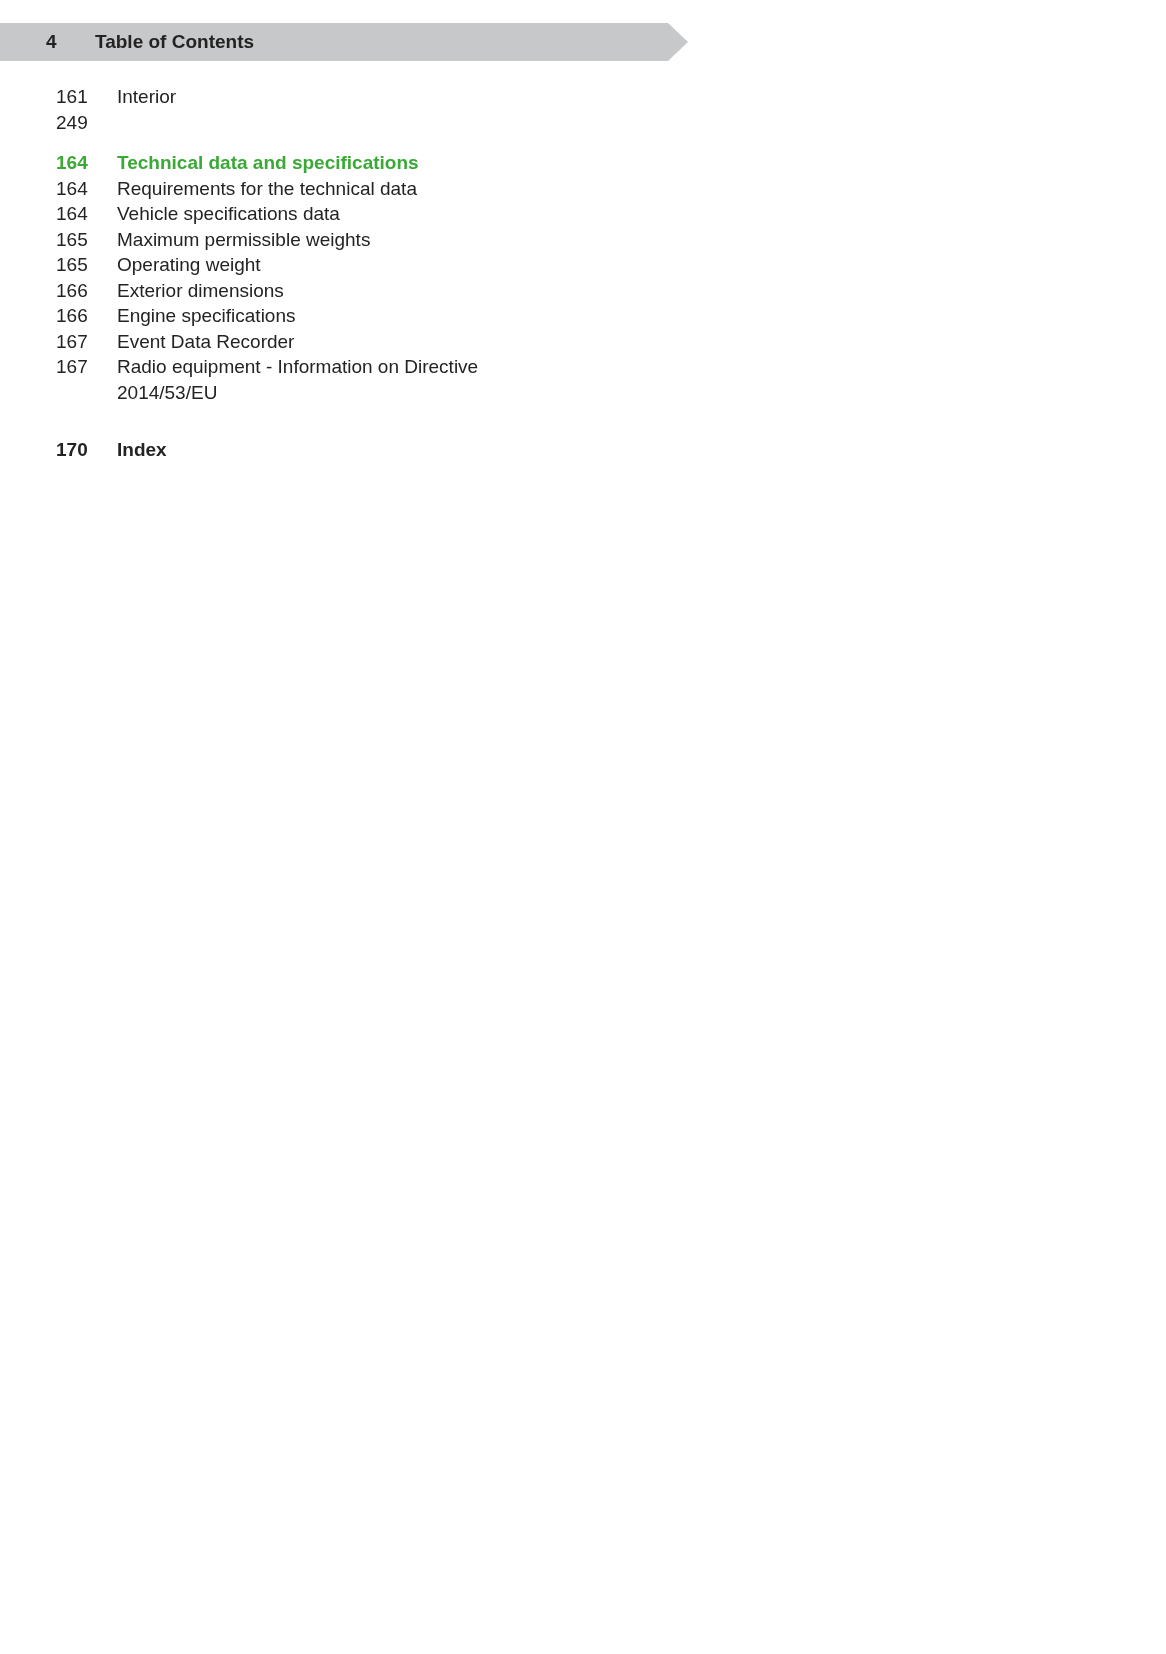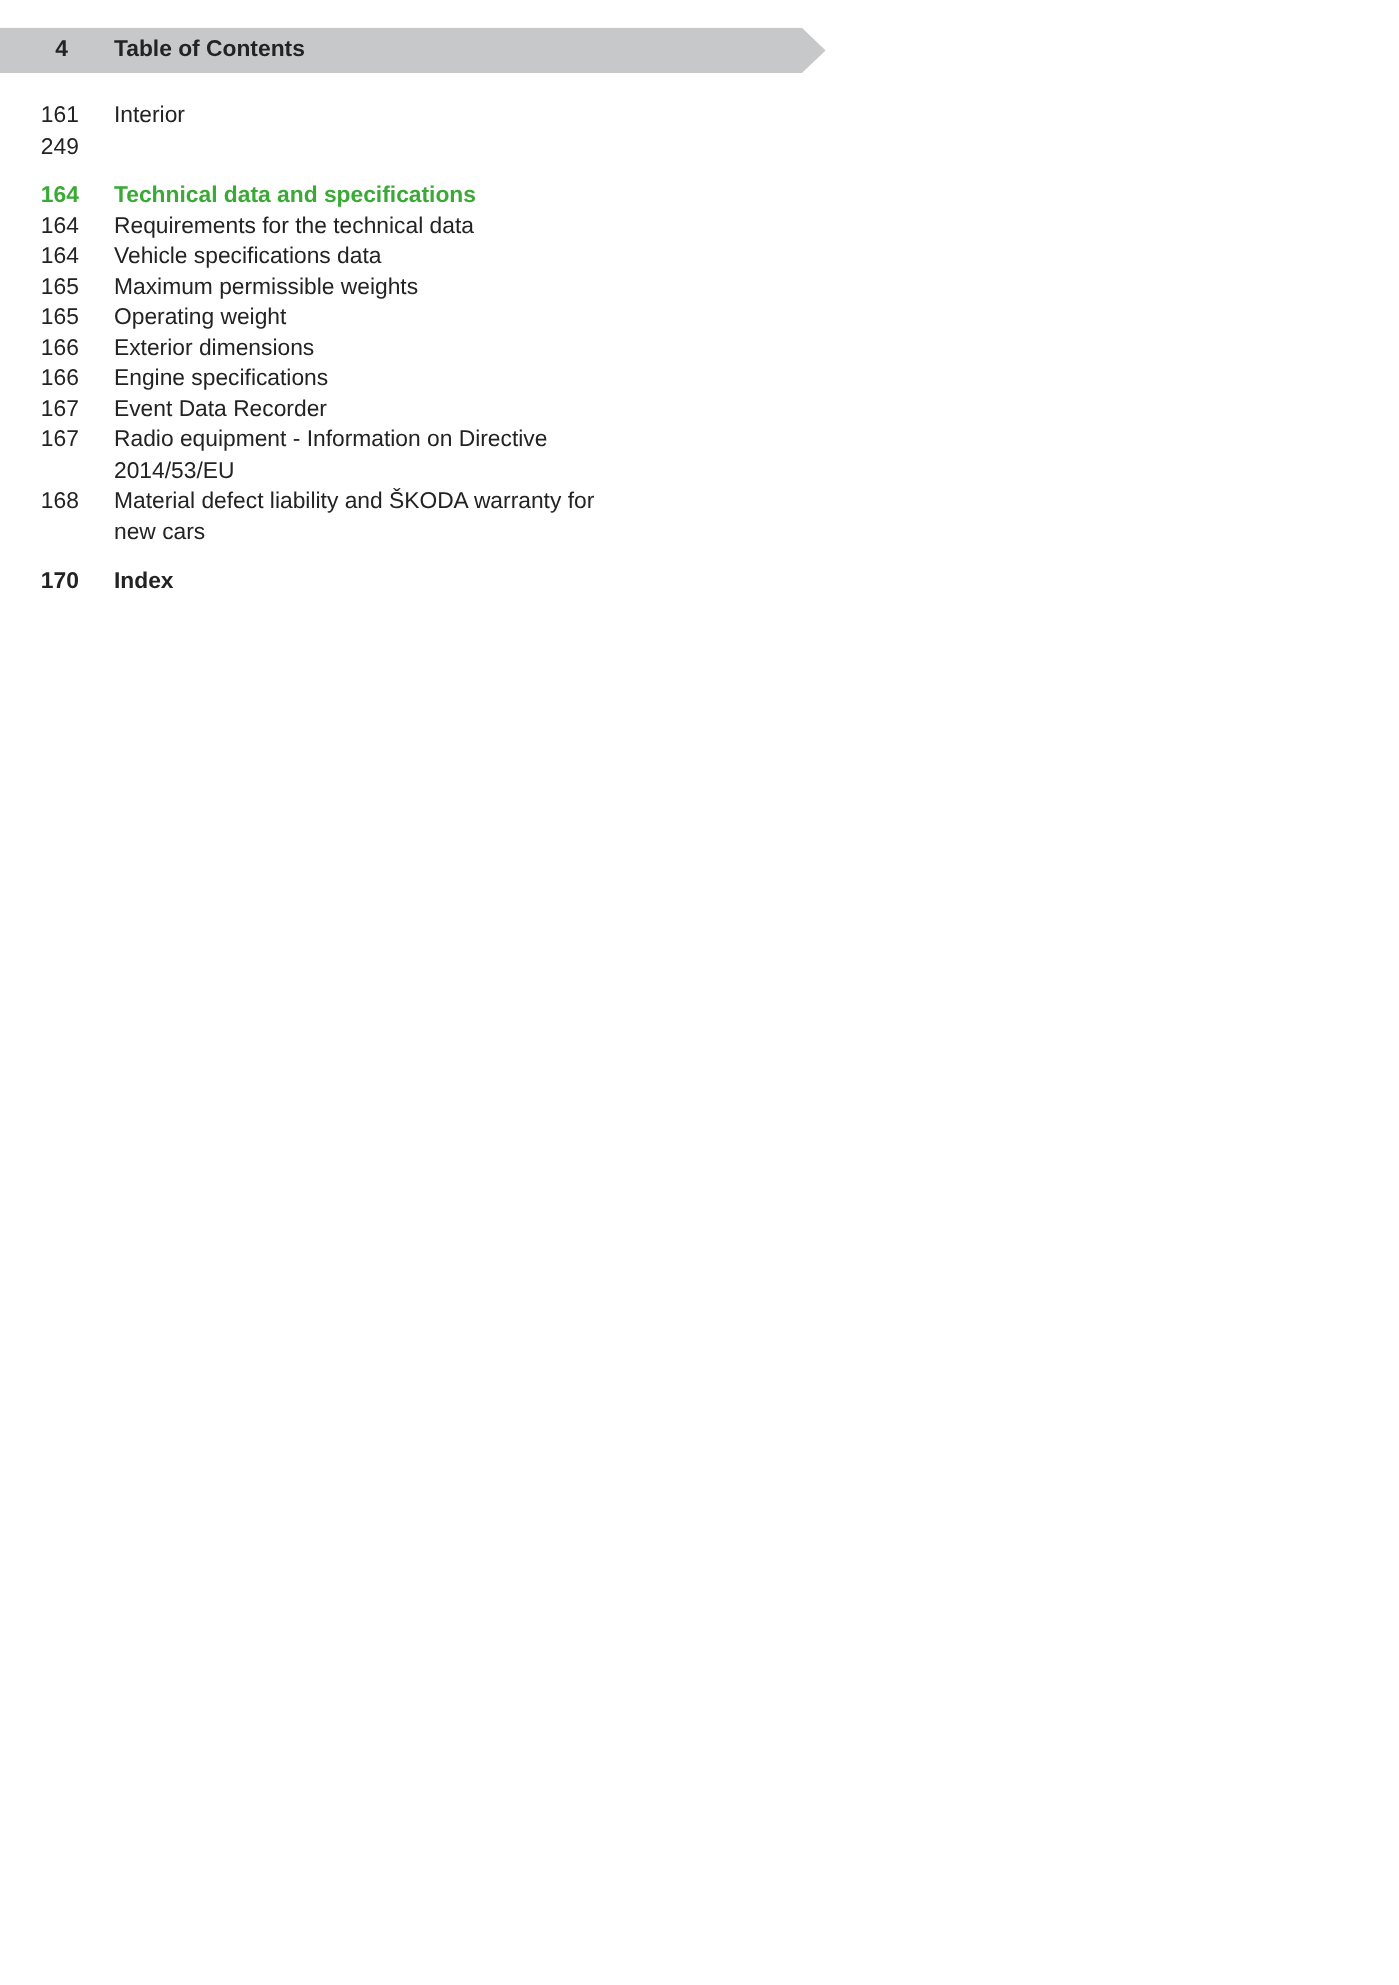--- a/index.html
+++ b/index.html
@@ -34,21 +34,21 @@
   .header-bar .header-num {
     margin-left: 46px;
     width: 49px;
     flex-shrink: 0;
   }
 
   
   .toc {
     position: absolute;
     top: 84px;
-    left: 34px;
+    left: 56px;
     width: 480px;
   }
   .toc-row {
     display: flex;
     font-size: 19px;
     line-height: 25.5px;
   }
   .toc-row .num {
     width: 61px;
     flex-shrink: 0;
@@ -56,21 +56,21 @@
   .toc-row .title {
     width: 415px;
   }
   .toc-row.chapter {
     color: var(--accent-color, #3aa935);
     font-weight: bold;
     margin-top: 15px;
   }
   .toc-row.index {
     font-weight: bold;
-    margin-top: 16px;
+    margin-top: 32px;
   }
 </style>
 </head>
 <body>
 
 <div class="header-bar">
   <span class="header-num">4</span>
   <span class="header-title">Table of Contents</span>
 </div>
 
@@ -123,23 +123,19 @@
   <div class="toc-row">
     <span class="num">167</span>
     <span class="title">Event Data Recorder</span>
   </div>
 
   <div class="toc-row">
     <span class="num">167</span>
     <span class="title">Radio equipment - Information on Directive 2014/53/EU</span>
   </div>
 
-  <div class="toc-row">
-    <span class="num">168</span>
-    <span class="title">Material defect liability and ŠKODA warranty for new cars</span>
-  </div>
 
   <div class="toc-row index">
     <span class="num">170</span>
     <span class="title">Index</span>
   </div>
 
 </div>
 
 </body></html>

